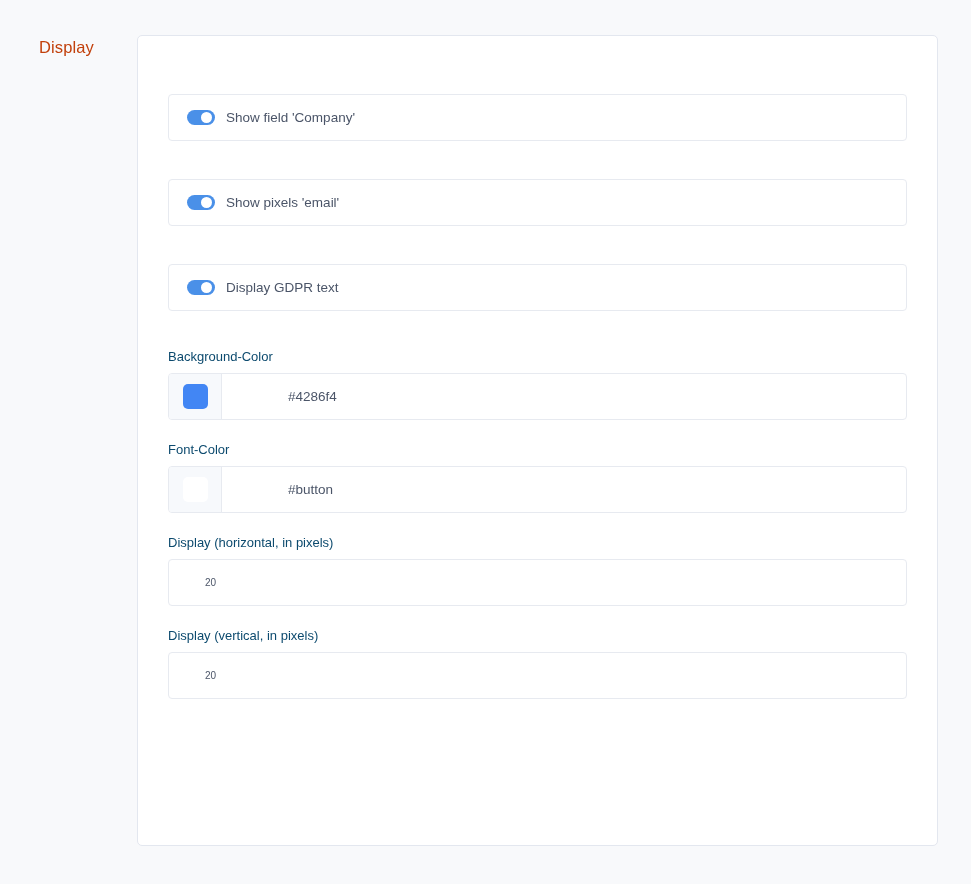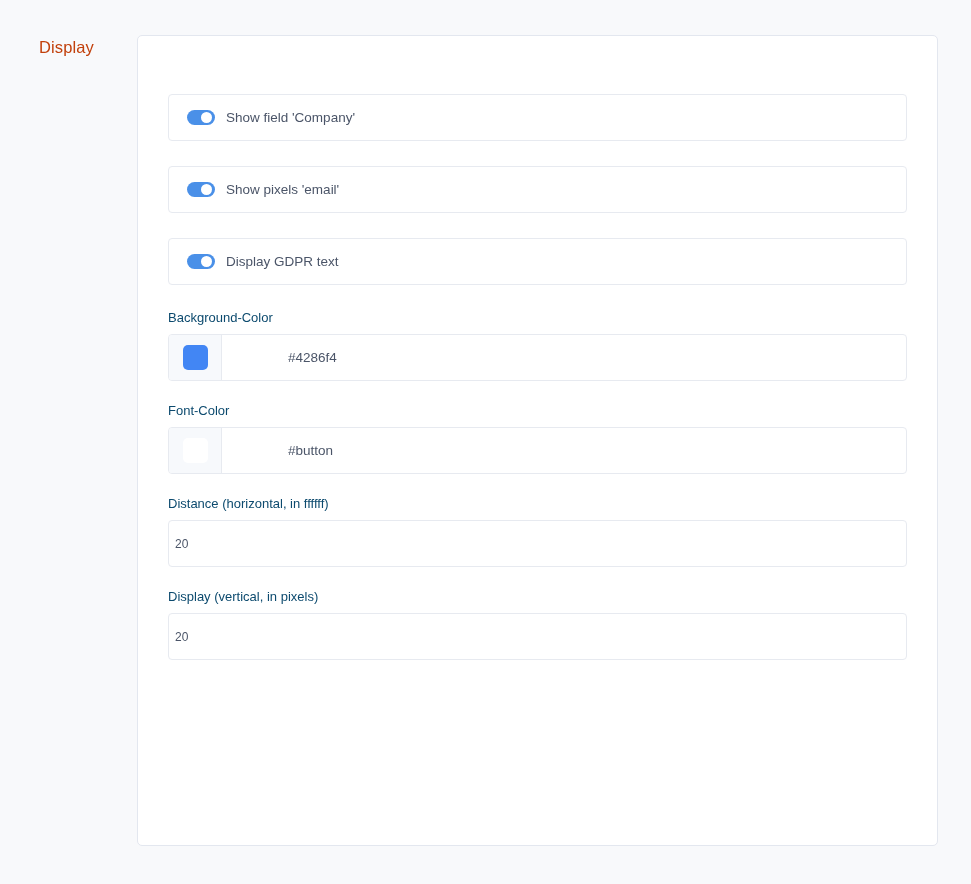--- a/index.html
+++ b/index.html
@@ -55,21 +55,21 @@
   
   .toggle-row {
     width: 739px;
     height: 47px;
     border: 1px solid #e7eaf0;
     border-radius: 4px;
     background: #fff;
     display: flex;
     align-items: center;
     padding-left: 18px;
-    margin-bottom: 25px;
+    margin-bottom: 38px;
   }
 
   .switch {
     position: relative;
     width: 28px;
     height: 15px;
     border-radius: 8px;
     background: #4a90e8;
     flex: 0 0 auto;
   }
@@ -139,22 +139,22 @@
 
   
   .text-input {
     width: 739px;
     height: 47px;
     border: 1px solid #e7eaf0;
     border-radius: 4px;
     background: #fff;
     display: flex;
     align-items: center;
-    padding-left: 6px;
-    font-size: 12px;
+    padding-left: 36px;
+    font-size: 10px;
     color: #4b5568;
   }
 
   
   .select-wrap {
     position: relative;
     width: 739px;
     height: 47px;
   }
   .select-box {
@@ -242,21 +242,21 @@
         <div class="color-input">
           <span class="swatch-box">
             <span class="swatch" id="swatch-font" style="background: rgb(255, 255, 255);"></span>
           </span>
           <span class="color-text">#button</span>
         </div>
       </div>
 
 
       <div class="field-group">
-        <span class="field-label">Distance (horizontal, in ffffff)</span>
+        <span class="field-label">Display (horizontal, in pixels)</span>
         <div class="text-input">20</div>
       </div>
 
       <div class="field-group">
         <span class="field-label">Display (vertical, in pixels)</span>
         <div class="text-input">20</div>
       </div>
 
     </div>
   </div>

